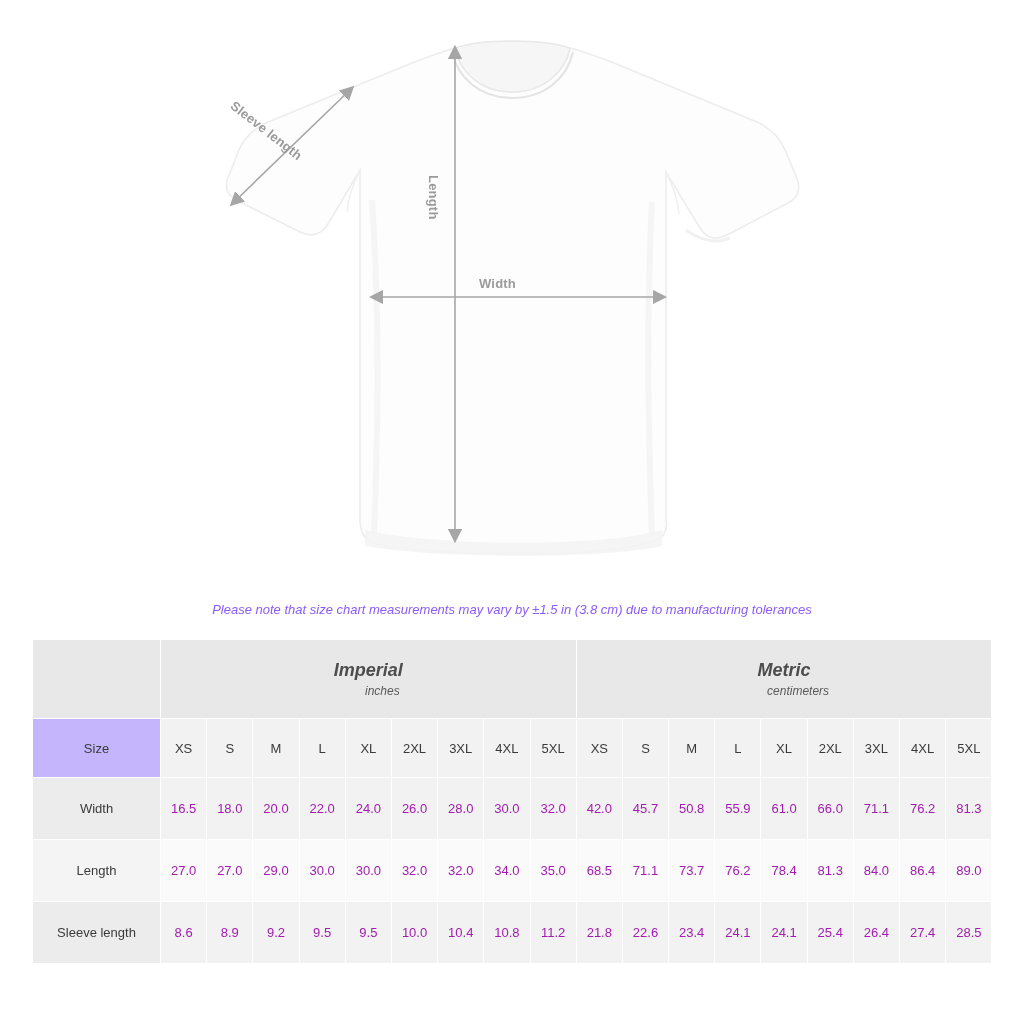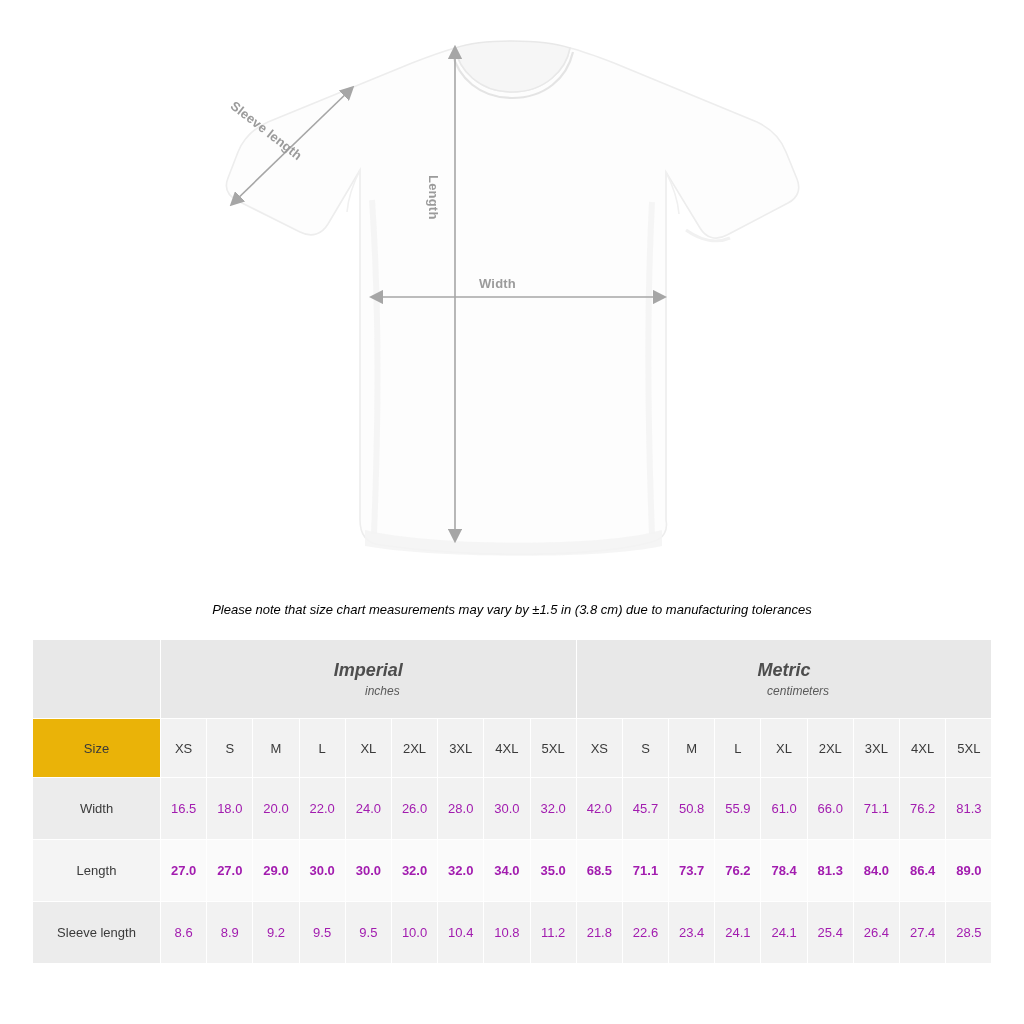--- a/index.html
+++ b/index.html
@@ -61,21 +61,21 @@
   }
   .chart-title {
     font-size: 21px;
     font-weight: bold;
     color: #2b2b2b;
     margin: 0;
   }
   .chart-note {
     font-size: 13px;
     font-style: italic;
-    color: #000000;
+    color: #8b5cf6;
     margin: 9px 0 0 0;
   }
 
   
   .table-wrap {
     margin: 22px 32px 0 32px;
   }
   table.size-table {
     width: 960px;
     border-collapse: collapse;
@@ -115,37 +115,37 @@
 
   
   .hdr-row td {
     background: #f2f2f2;
     height: 56px;
     font-size: 13px;
     font-weight: bold;
     color: #3a3a3a;
   }
   .hdr-row td.label-col {
-    background: #eab308;
+    background: #c4b5fd;
   }
 
   
   .row-label {
     background: #ececec;
     font-size: 13px;
     font-weight: bold;
     color: #3a3a3a;
     height: 59px;
   }
   .val-cell {
     font-size: 13px;
     color: #a21caf;
   }
   .row-a .val-cell { background: #f2f2f2; }
-  .row-b .val-cell { background: #fafafa; font-weight: bold; }
+  .row-b .val-cell { background: #fafafa; }
   .row-a .row-label { background: #ececec; }
   .row-b .row-label { background: #f4f4f4; }
 
   col.label-w { width: 128px; }
   col.val-w { width: 46.2px; }
 </style>
 </head>
 <body>
 
 <div class="illustration">

